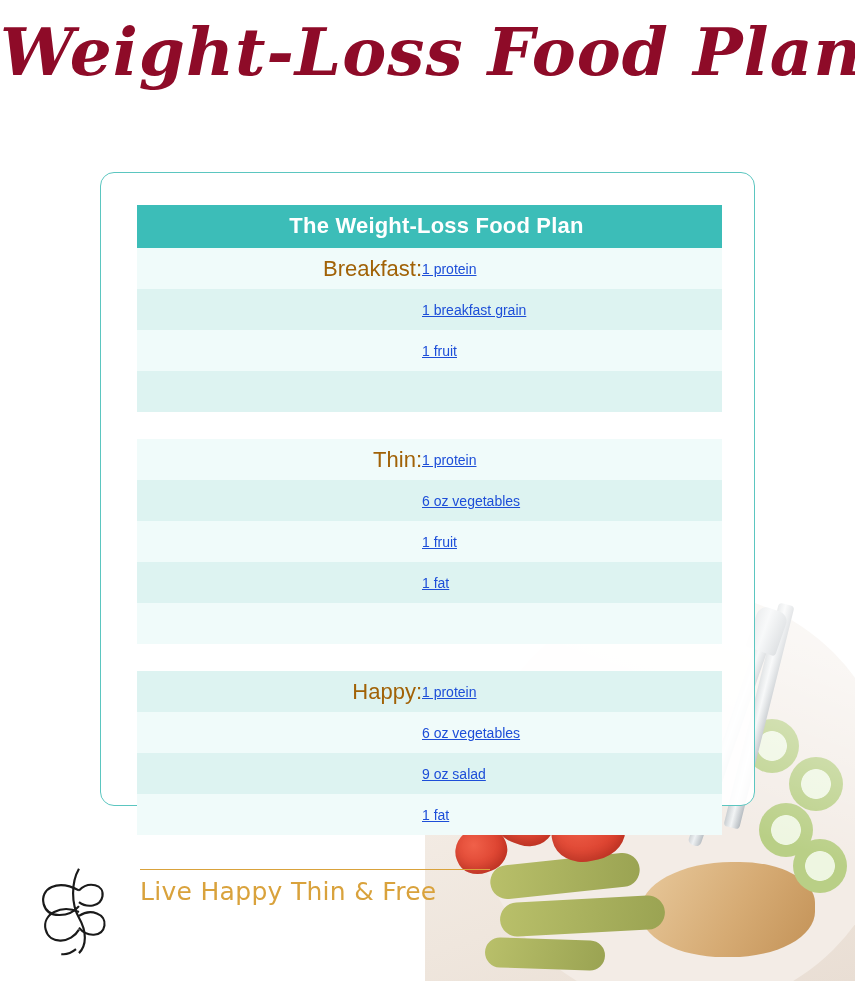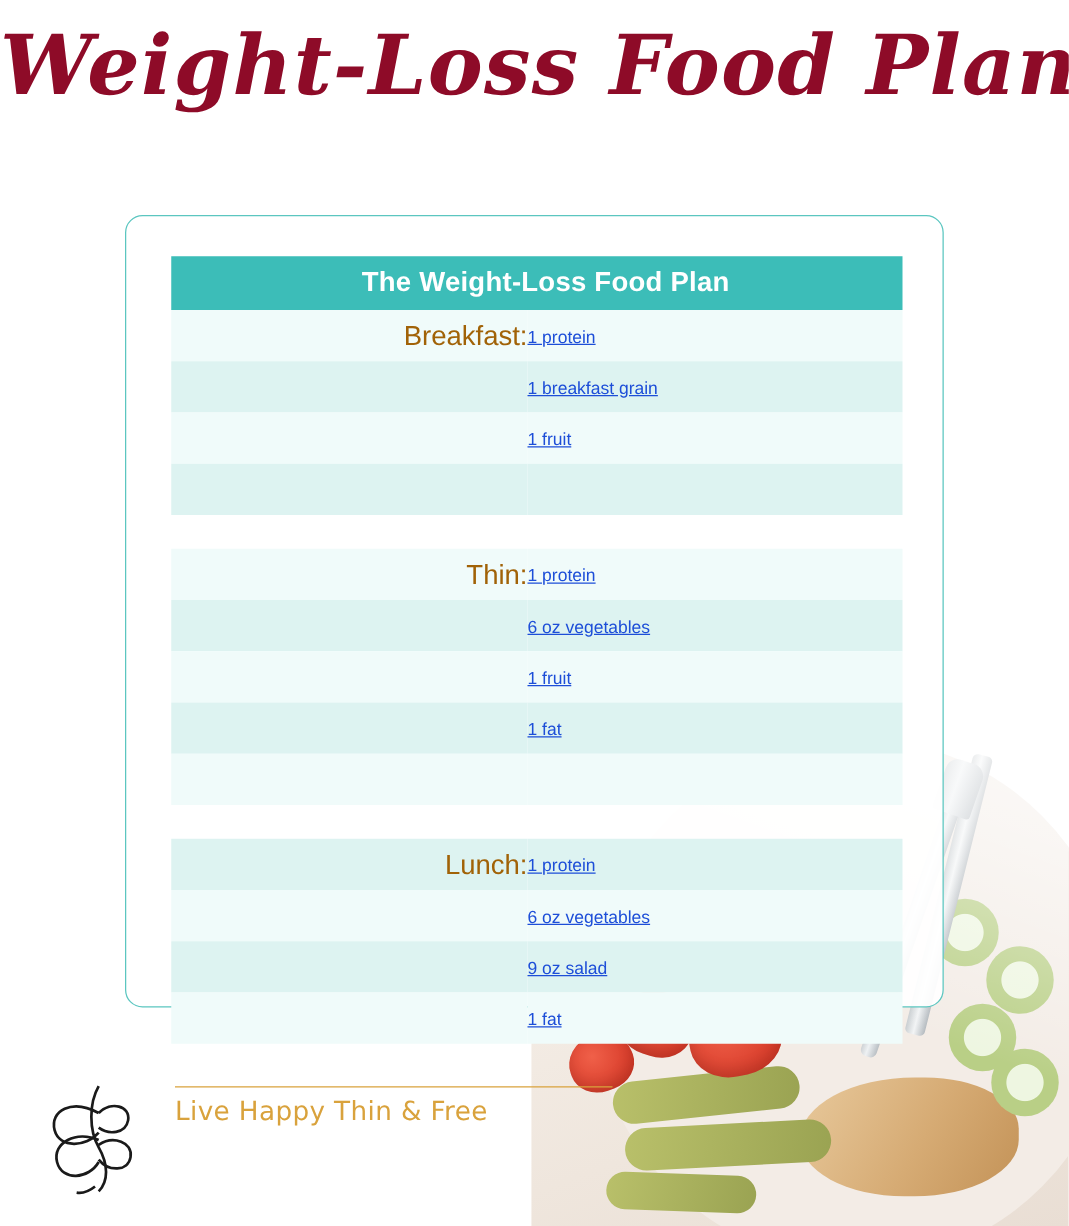--- a/index.html
+++ b/index.html
@@ -224,21 +224,21 @@
     color: #8a2d3e;
   }
   .footer .rule {
     margin-top: 6px;
     width: 350px;
     height: 1px;
     background: #d9a23c;
   }
   .footer .tagline {
     margin-top: 7px;
-    font-size: 21px;
+    font-size: 25px;
     color: #d9a23c;
     font-family: "DejaVu Sans", sans-serif;
     letter-spacing: .3px;
     white-space: nowrap;
   }
 </style>
 </head>
 <body>
 
 <div class="bg-photo">
@@ -308,21 +308,21 @@
         </tr>
         <tr class="row plain">
           <td class="cell-label"></td>
           <td class="cell-value"></td>
         </tr>
         <tr class="row gap">
           <td class="cell-label"></td>
           <td class="cell-value"></td>
         </tr>
         <tr class="row shaded">
-          <td class="cell-label">Lunch:</td>
+          <td class="cell-label">Happy:</td>
           <td class="cell-value">1 protein</td>
         </tr>
         <tr class="row plain">
           <td class="cell-label"></td>
           <td class="cell-value">6 oz vegetables</td>
         </tr>
         <tr class="row shaded">
           <td class="cell-label"></td>
           <td class="cell-value">9 oz salad</td>
         </tr>

